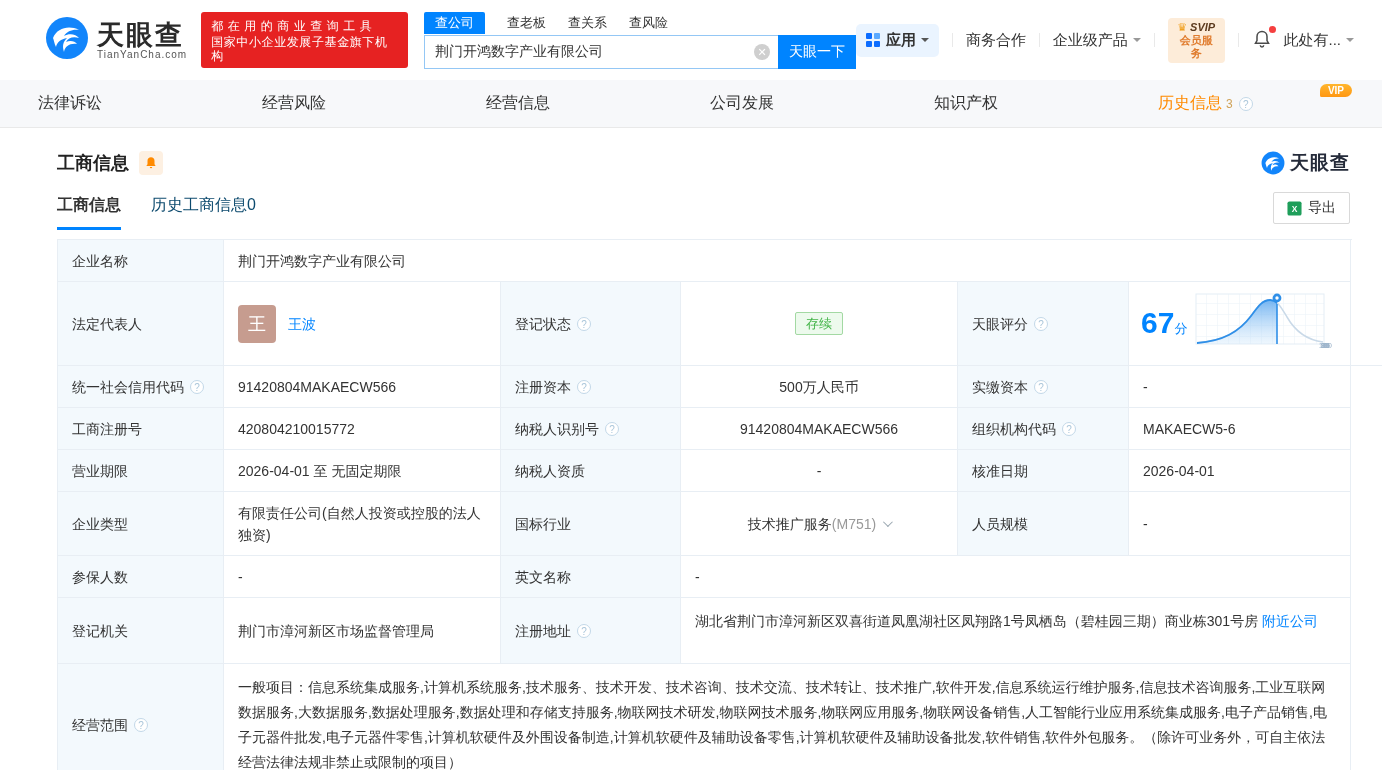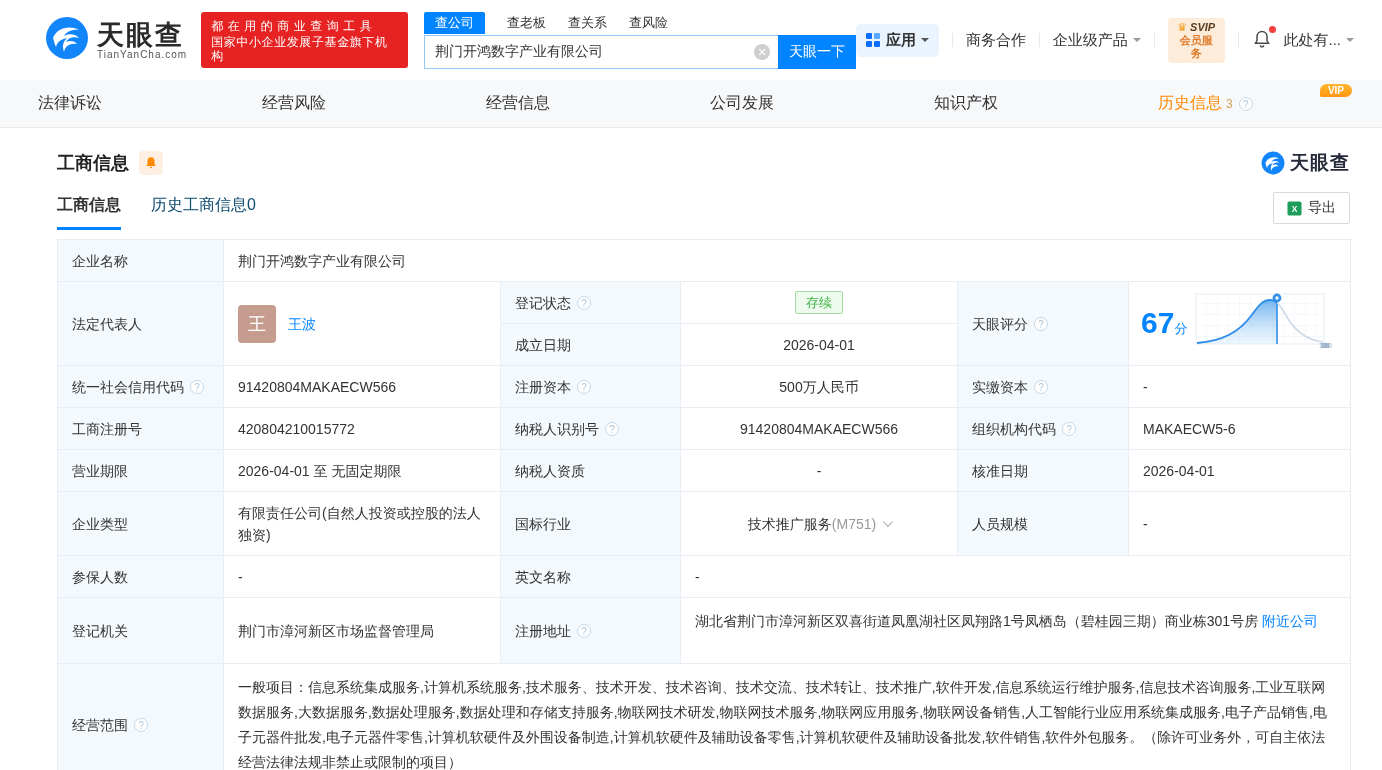--- a/index.html
+++ b/index.html
@@ -76,21 +76,21 @@
 
   
   .biz-table { margin:9px 32px 0 57px; width:1295px; border-top:1px solid #e8eef4; border-left:1px solid #e8eef4; font-size:14px; }
   .t-row { display:flex; }
   .cell { border-right:1px solid #e8eef4; border-bottom:1px solid #e8eef4; display:flex; align-items:center;
      padding:0 14px; min-height:42px; background:#fff; line-height:22px; }
   .cell.label { background:#f3f9fd; }
   .w1{width:166px;flex:none;} .w2{width:277px;flex:none;} .w3{width:180px;flex:none;}
   .w4{width:277px;flex:none;justify-content:center;} .w5{width:171px;flex:none;} .w6{width:222px;flex:none;}
   .wspan5{width:1127px;flex:none;} .wspan3{width:670px;flex:none;}
-  .wmid{width:457px;flex:none;display:flex;flex-direction:column;}
+  .wmid{width:457px;flex:none;display:flex;flex-direction:row;}
   .h84{min-height:84px;} .h64{min-height:64px;} .h66{min-height:66px;}
   .subrow { display:flex; }
   .link { color:#0084ff; cursor:pointer; }
   .status-badge { display:inline-block; padding:1px 10px; background:#edfaed; border:1px solid #a3d9a3;
      border-radius:2px; color:#44b549; font-size:13px; line-height:19px; }
   .avatar { width:38px; height:38px; border-radius:4px; background:#c69c8f; color:#fff; font-size:18px;
      display:flex; align-items:center; justify-content:center; flex:none; cursor:pointer; }
   .muted-code { color:#999; }
   .chev { display:inline-block; width:7px; height:7px; border-right:1.5px solid #9aa7b0; border-bottom:1.5px solid #9aa7b0;
      transform:rotate(45deg) translateY(-2px); margin-left:7px; cursor:pointer; }

